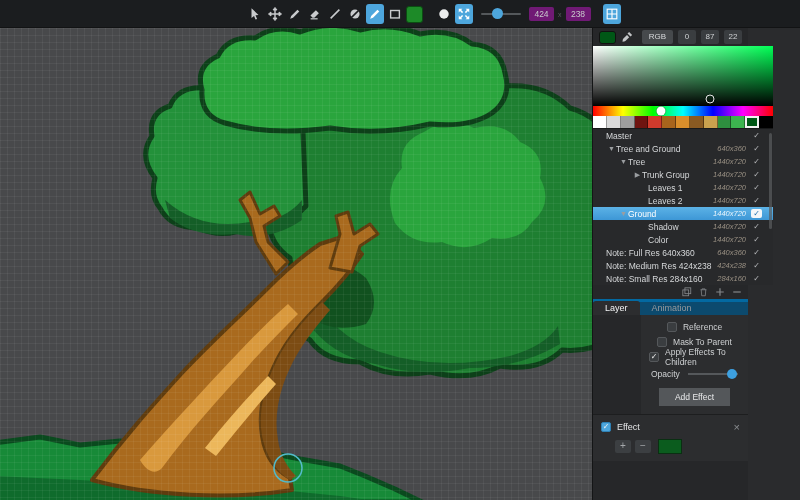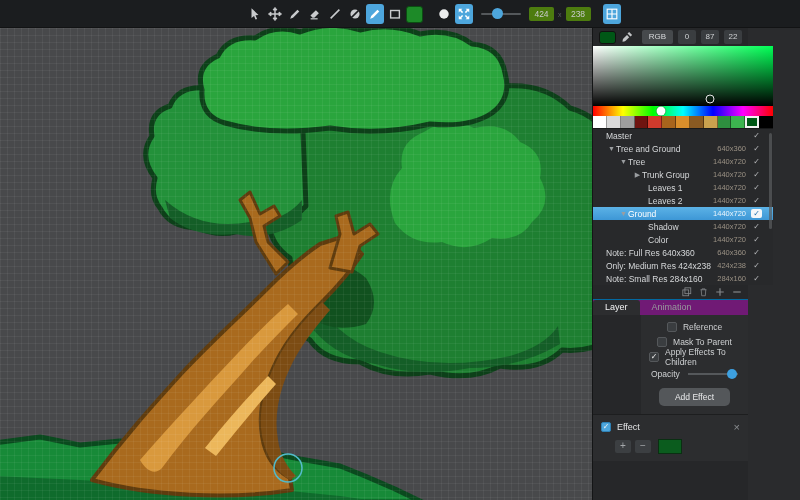--- a/index.html
+++ b/index.html
@@ -11,21 +11,21 @@
   .topbar{position:absolute;left:0;top:0;width:800px;height:28px;background:#1b1d1f;border-bottom:1px solid #121314;z-index:5;}
   .toolcluster{position:absolute;left:246px;top:3px;display:flex;align-items:center;gap:2px;height:22px;}
   .tool{width:18px;height:20px;display:flex;align-items:center;justify-content:center;border-radius:3px;color:#c9cbcd;}
   .tool.active{background:#4da6dc;color:#fff;}
   .tool svg{display:block;}
   .swatchtool{width:17px;height:17px;border-radius:3px;background:var(--toolbar_swatch,#1d8a28);border:1px solid #0b4d12;}
   .sp8{width:8px;}.sp4{width:4px;}
   .tslider{position:relative;width:40px;height:20px;}
   .tslider .track{position:absolute;left:0;right:0;top:9px;height:2px;background:#54585b;border-radius:1px;}
   .tslider .dot{position:absolute;top:4px;width:11px;height:11px;border-radius:50%;background:#4da6dc;}
-  .numfield{width:25px;height:14px;background:#4d7c0f;border-radius:2px;color:#c8cacc;font-size:8.5px;
+  .numfield{width:25px;height:14px;background:#701a75;border-radius:2px;color:#c8cacc;font-size:8.5px;
     display:flex;align-items:center;justify-content:center;}
   .fieldsep{color:#5a5d60;font-size:7px;padding:0 2px;}
 
   
   .canvas{position:absolute;left:0;top:28px;width:620px;height:472px;background:var(--canvas_bg,#48494b);overflow:hidden;}
   .gridlines{position:absolute;inset:0;pointer-events:none;
     background-image:linear-gradient(rgba(255,255,255,.05) 1px,transparent 1px),
                      linear-gradient(90deg,rgba(255,255,255,.05) 1px,transparent 1px);
     background-size:7px 7px;}
   .canvas svg{position:absolute;left:0;top:0;}
@@ -49,44 +49,44 @@
     transform:translate(-50%,-50%);box-shadow:0 0 1px #000;}
   .palette{display:flex;width:180px;height:12px;background:#111;}
   .pswatch{flex:1;height:12px;border-right:1px solid rgba(0,0,0,.4);}
   .pswatch.sel{outline:2px solid #f2f2f2;outline-offset:-2px;}
 
   
   .layerlist{position:relative;width:180px;background:#28292b;border-top:1px solid #18191a;}
   .lrow{display:flex;align-items:center;height:13px;font-size:8.5px;color:#d6d8da;padding-right:11px;}
   .lrow .arr{width:9px;text-align:center;color:#9a9da0;font-size:7px;flex:none;}
   .lrow .nm{flex:1;white-space:nowrap;overflow:hidden;}
-  .lrow .sz{font-size:7.5px;color:#9a9184;margin-right:5px;}
+  .lrow .sz{font-size:7.5px;color:#9a9184;margin-right:5px;font-style:italic;}
   .lrow .chk{width:11px;height:9px;font-size:8px;color:#b9bbbd;line-height:9px;text-align:center;}
   .lrow.sel{background:linear-gradient(#5cb2e6,#3d97d6);color:#fff;}
   .lrow.sel .sz{color:#eaf5fd;}
   .lrow.sel .chk{background:#f4f6f8;color:#1d6fae;border-radius:2px;}
   .listbtns{display:flex;justify-content:flex-end;align-items:center;gap:7px;height:14px;padding:0 6px;color:#85888b;}
   .listbtns svg{display:block;}
   .vscroll{position:absolute;right:1px;top:4px;width:3px;height:96px;background:#5a5d60;border-radius:2px;opacity:.7;}
 
   
-  .tabbar{display:flex;background:#701a75;border-top:1px solid #0369a1;height:16px;}
+  .tabbar{display:flex;background:#0c4a6e;border-top:3px solid #0369a1;height:16px;align-items:flex-end;}
   .tab{padding:2px 12px;font-size:9px;color:#97999c;}
   .tab.active{color:#f2f3f4;background:#2c2d2f;border-radius:3px 3px 0 0;}
   .panel{background:#2c2d2f;padding:4px 8px 6px 8px;margin-left:48px;}
   .cbrow{display:flex;align-items:center;justify-content:center;gap:6px;height:15px;font-size:8.5px;color:#cfd1d3;}
   .cb{width:10px;height:10px;background:#3a3d40;border:1px solid #55585b;border-radius:2px;
     font-size:8px;line-height:8px;text-align:center;color:#fff;flex:none;}
   .cb.on{color:#f0f0f0;}
   .oprow{display:flex;align-items:center;gap:8px;height:16px;font-size:8.5px;color:#cfd1d3;padding:0 2px;margin-top:2px;}
   .opslider{position:relative;flex:1;height:14px;}
   .opslider .track{position:absolute;left:0;right:0;top:6px;height:2px;background:#55585b;}
   .opslider .dot{position:absolute;top:2px;width:10px;height:10px;border-radius:50%;background:#3da0e0;}
   .addfx{display:block;margin:6px auto 2px auto;background:#54575a;color:#e9eaeb;font-size:8.5px;
-    border:none;border-radius:5px;padding:4px 16px;font-family:inherit;}
+    border:none;border-radius:0;padding:4px 16px;font-family:inherit;}
 
   
   .fxsection{border-top:1px solid #1d1e1f;background:#2c2d2f;padding:5px 8px;}
   .fxhead{display:flex;align-items:center;gap:6px;height:14px;}
   .cb.blue{background:#4da6dc;border-color:#2f81b5;}
   .fxtitle{font-size:9px;color:#e4e5e6;flex:1;}
   .fxclose{color:#8b8e91;font-size:11px;line-height:10px;}
   .fxrow2{display:flex;align-items:center;gap:4px;margin:5px 0 2px 14px;}
   .minibtn{width:16px;height:13px;background:#3c3f42;border-radius:2px;color:#a5a8ab;font-size:10px;
     line-height:11px;text-align:center;}
@@ -309,21 +309,21 @@
           <span class="chk">✓</span>
         </div>
         <div class="lrow">
           <span class="arr" style="margin-left: 4px;"></span>
           <span class="nm">Note: Full Res 640x360</span>
           <span class="sz">640x360</span>
           <span class="chk">✓</span>
         </div>
         <div class="lrow">
           <span class="arr" style="margin-left: 4px;"></span>
-          <span class="nm">Only: Medium Res 424x238</span>
+          <span class="nm">Note: Medium Res 424x238</span>
           <span class="sz">424x238</span>
           <span class="chk">✓</span>
         </div>
         <div class="lrow">
           <span class="arr" style="margin-left: 4px;"></span>
           <span class="nm">Note: Small Res 284x160</span>
           <span class="sz">284x160</span>
           <span class="chk">✓</span>
         </div>
       </div>

